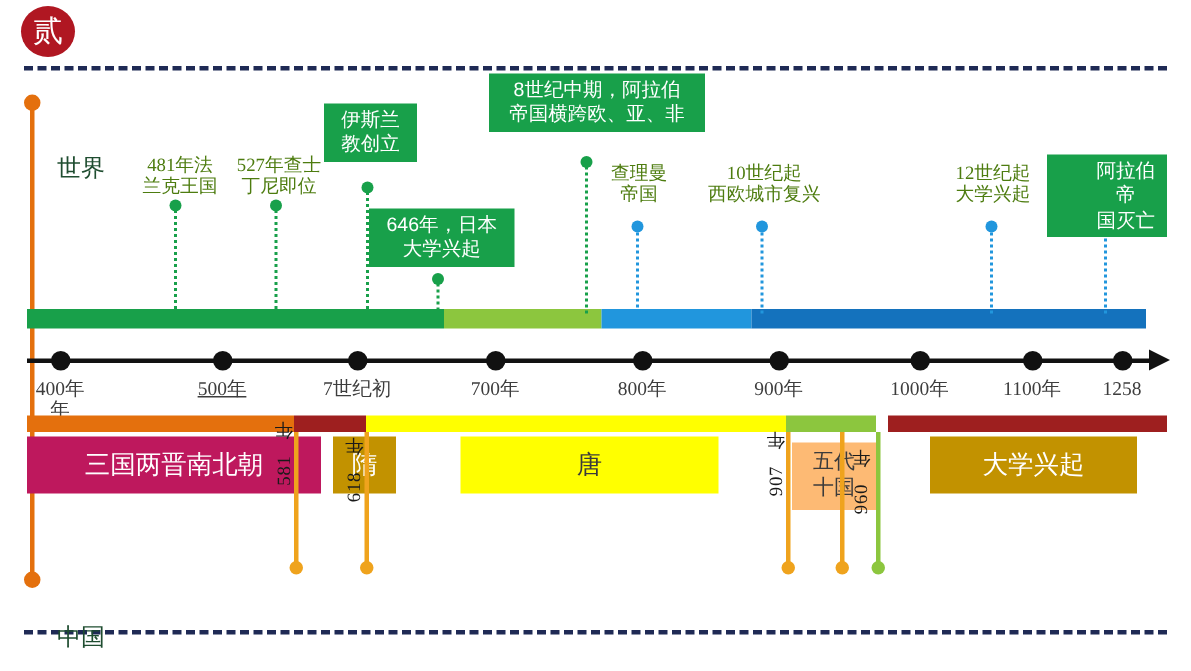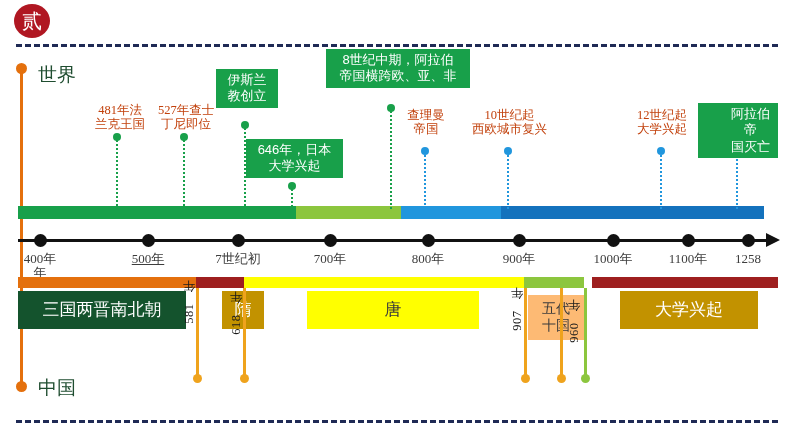--- a/index.html
+++ b/index.html
@@ -68,38 +68,39 @@
     border-radius: 50%;
     background: #e4700d;
     left: 16px;
   }
   .spine-dot.top { top: 63px; }
   .spine-dot.bot { top: 381px; }
 
   .side-label {
     position: absolute;
     left: 38px;
-    font-size: 19px;
+    font-size: 16px;
     color: #1f4d30;
     font-family: "Liberation Serif", serif;
     white-space: nowrap;
+    margin-top: 40px;
   }
   .side-label.world { top: 62px; }
   .side-label.china { top: 375px; }
 
   
   .evt {
     position: absolute;
     text-align: center;
     white-space: pre-line;
     line-height: 1.12;
   }
   .evt-plain {
     font-size: 12.5px;
-    color: #c2410c;
+    color: #4d7c0f;
     font-family: "Liberation Serif", serif;
   }
   .evt-box {
     font-size: 13px;
     color: #ffffff;
     background: #18a04a;
     font-family: "Liberation Sans", sans-serif;
     padding: 3px 5px;
     line-height: 1.25;
   }
@@ -281,21 +282,21 @@
     </div>
 
   <div id="layer-china-band">
       <div class="cband" style="left: 18px; width: 178px; background: rgb(228, 112, 13);"></div>
       <div class="cband" style="left: 196px; width: 48px; background: rgb(158, 31, 31);"></div>
       <div class="cband" style="left: 244px; width: 280px; background: rgb(255, 255, 0);"></div>
       <div class="cband" style="left: 524px; width: 60px; background: rgb(140, 198, 62);"></div>
       <div class="cband" style="left: 592px; width: 186px; background: rgb(158, 31, 31);"></div>
     </div>
   <div id="layer-china-eras">
-      <div class="era" style="left: 18px; top: 291px; width: 168px; height: 38px; background: #14532d; font-size: 17px; white-space: pre-line; line-height: 1.15;">三国两晋南北朝</div>
+      <div class="era" style="left: 18px; top: 291px; width: 196px; height: 38px; background: #be185d; font-size: 17px; white-space: pre-line; line-height: 1.15;">三国两晋南北朝</div>
       <div class="era" style="left: 222px; top: 291px; width: 42px; height: 38px; background: rgb(194, 146, 0); font-size: 17px; white-space: pre-line; line-height: 1.15;">隋</div>
       <div class="era dark" style="left: 307px; top: 291px; width: 172px; height: 38px; background: rgb(255, 255, 0); font-size: 17px; white-space: pre-line; line-height: 1.15;">唐</div>
       <div class="era dark" style="left: 528px; top: 295px; width: 56px; height: 45px; background: #fdba74; font-size: 14px; white-space: pre-line; line-height: 1.15;">五代
 十国</div>
       <div class="era" style="left: 620px; top: 291px; width: 138px; height: 38px; background: rgb(194, 146, 0); font-size: 17px; white-space: pre-line; line-height: 1.15;">大学兴起</div>
     </div>
   <div id="layer-china-drops">
       <div class="drop" style="left: 196px; top: 288px; height: 90px;"></div>
       <div class="drop-dot" style="left: 193px; top: 374px;"></div>
       <div class="vyear" style="left: 181px; top: 303px;">581年</div>

